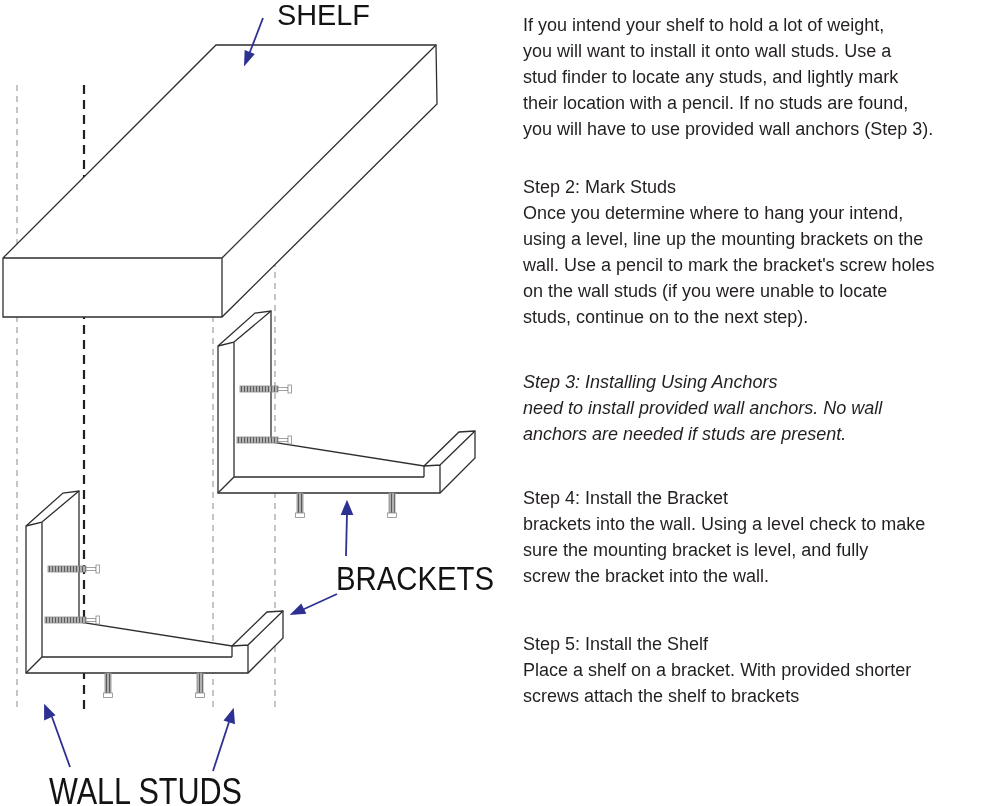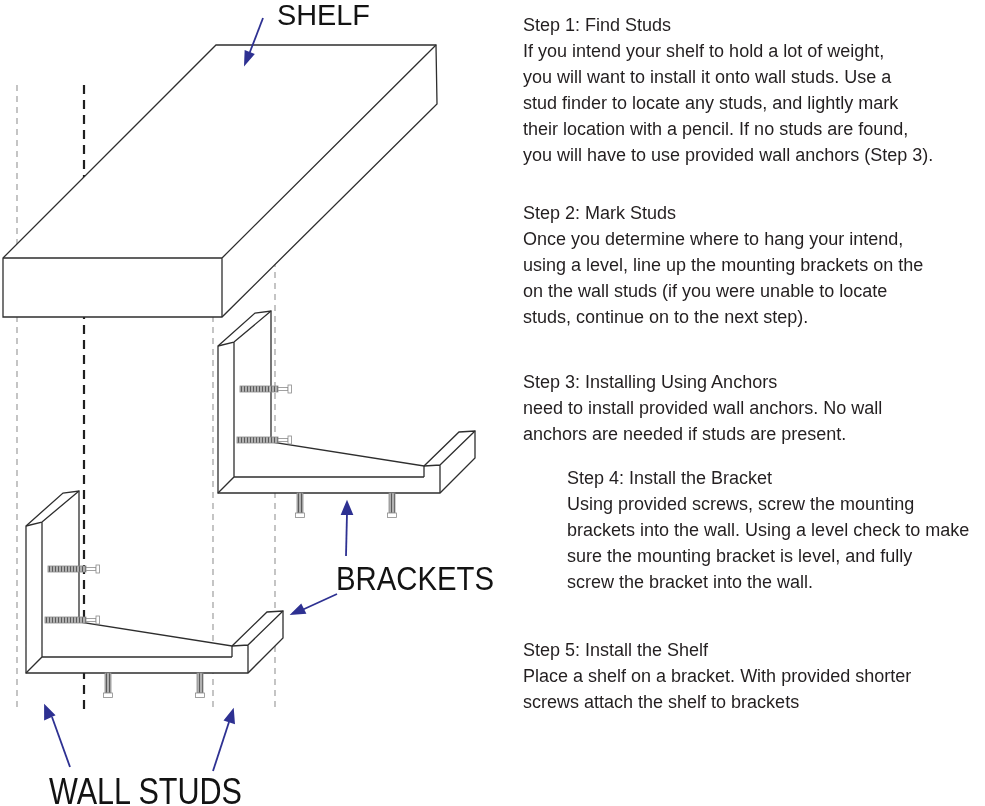--- a/index.html
+++ b/index.html
@@ -9,22 +9,22 @@
   }
   .canvas{position:relative;width:985px;height:806px;background:#ffffff;}
   svg.diagram{position:absolute;left:0;top:0;}
   .instructions{
     position:absolute;left:523px;top:12px;width:458px;
     color:#231f20;font-size:18px;line-height:26px;
   }
   .step-line{white-space:nowrap;height:26px;}
   .step{margin-bottom:32px;}
   .step:nth-child(2){margin-bottom:39px;}
-  .step:nth-child(3){margin-bottom:18px;}
-  .step:nth-child(4){margin-bottom:42px;margin-left:44px;}
+  .step:nth-child(3){margin-bottom:38px;font-style:italic;}
+  .step:nth-child(4){margin-bottom:42px;}
   text{font-family:"Liberation Sans", sans-serif;}
 </style>
 </head>
 <body>
 
 <div class="canvas">
 
   <svg class="diagram" width="985" height="806">
     <defs>
       <pattern id="threads" width="3" height="8" patternUnits="userSpaceOnUse">
@@ -100,42 +100,41 @@
 
     <g fill="#131313">
       <text x="277" y="25" font-size="30" textLength="93" lengthAdjust="spacingAndGlyphs">SHELF</text>
       <text x="336" y="590" font-size="34" textLength="158" lengthAdjust="spacingAndGlyphs">BRACKETS</text>
       <text x="49" y="804" font-size="37" textLength="193" lengthAdjust="spacingAndGlyphs">WALL STUDS</text>
     </g>
   </svg>
 
   <div class="instructions">
       <div class="step">
-        <div class="step-line">Step 1: Find Studs</div>
         <div class="step-line">If you intend your shelf to hold a lot of weight,</div>
         <div class="step-line">you will want to install it onto wall studs. Use a</div>
         <div class="step-line">stud finder to locate any studs, and lightly mark</div>
         <div class="step-line">their location with a pencil. If no studs are found,</div>
         <div class="step-line">you will have to use provided wall anchors (Step 3).</div>
       </div>
       <div class="step">
         <div class="step-line">Step 2: Mark Studs</div>
         <div class="step-line">Once you determine where to hang your intend,</div>
         <div class="step-line">using a level, line up the mounting brackets on the</div>
+        <div class="step-line">wall. Use a pencil to mark the bracket's screw holes</div>
         <div class="step-line">on the wall studs (if you were unable to locate</div>
         <div class="step-line">studs, continue on to the next step).</div>
       </div>
       <div class="step">
         <div class="step-line">Step 3: Installing Using Anchors</div>
         <div class="step-line">need to install provided wall anchors. No wall</div>
         <div class="step-line">anchors are needed if studs are present.</div>
       </div>
       <div class="step">
         <div class="step-line">Step 4: Install the Bracket</div>
-        <div class="step-line">Using provided screws, screw the mounting</div>
         <div class="step-line">brackets into the wall. Using a level check to make</div>
         <div class="step-line">sure the mounting bracket is level, and fully</div>
         <div class="step-line">screw the bracket into the wall.</div>
       </div>
       <div class="step">
         <div class="step-line">Step 5: Install the Shelf</div>
         <div class="step-line">Place a shelf on a bracket. With provided shorter</div>
         <div class="step-line">screws attach the shelf to brackets</div>
       </div>
     </div>

